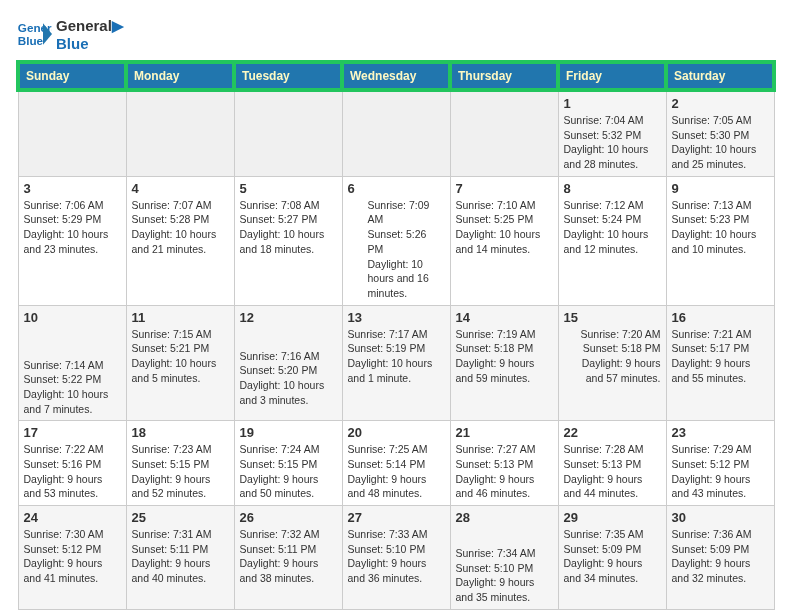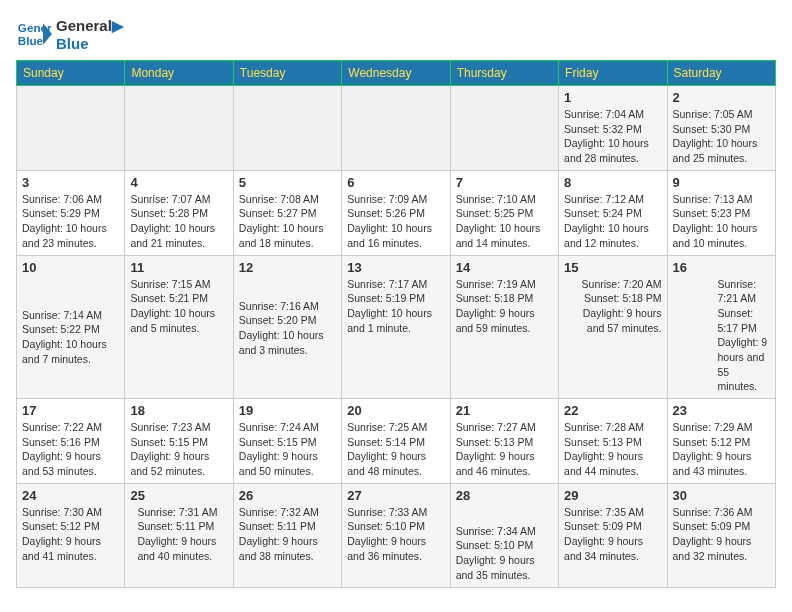--- a/index.html
+++ b/index.html
@@ -37,26 +37,26 @@
       font-size: 14px;
       color: #555;
     }
     .calendar {
       width: 100%;
       border-collapse: collapse;
       font-size: 11px;
     }
     .calendar thead tr th {
       background-color: #2176ae;
-      color: #fde047;
+      color: #fef9c3;
       text-align: left;
       padding: 5px 6px;
       font-size: 12px;
-      font-weight: normal;
-      border: 1px solid #22c55e;
+      font-weight: bold;
+      border: 4px solid #22c55e;
     }
     .calendar tbody tr td {
       vertical-align: top;
       padding: 4px 5px;
       border: 1px solid #ccc;
       width: calc(100% / 7);
       height: 80px;
       background: #fff;
       color: #333;
       font-size: 10.5px;
@@ -146,21 +146,21 @@
 Daylight: 10 hours and 21 minutes.</div>
         </td>
         <td>
           <span class="day-num">5</span>
           <div class="day-info" style="white-space: pre-line;">Sunrise: 7:08 AM
 Sunset: 5:27 PM
 Daylight: 10 hours and 18 minutes.</div>
         </td>
         <td>
           <span class="day-num">6</span>
-          <div class="day-info" style="white-space: pre-line;">Sunrise: 7:09 AM
+          <div class="day-info" style="white-space: pre-line; margin-left: 20px;">Sunrise: 7:09 AM
 Sunset: 5:26 PM
 Daylight: 10 hours and 16 minutes.</div>
         </td>
         <td>
           <span class="day-num">7</span>
           <div class="day-info" style="white-space: pre-line;">Sunrise: 7:10 AM
 Sunset: 5:25 PM
 Daylight: 10 hours and 14 minutes.</div>
         </td>
         <td>
@@ -208,21 +208,21 @@
 Daylight: 9 hours and 59 minutes.</div>
         </td>
         <td>
           <span class="day-num">15</span>
           <div class="day-info" style="white-space: pre-line; text-align: right;">Sunrise: 7:20 AM
 Sunset: 5:18 PM
 Daylight: 9 hours and 57 minutes.</div>
         </td>
         <td>
           <span class="day-num">16</span>
-          <div class="day-info" style="white-space: pre-line; margin-left: 45px;">Sunrise: 7:21 AM
+          <div class="day-info" style="white-space: pre-line;">Sunrise: 7:21 AM
 Sunset: 5:17 PM
 Daylight: 9 hours and 55 minutes.</div>
         </td>
       </tr>
       <tr>
         <td>
           <span class="day-num">17</span>
           <div class="day-info" style="white-space: pre-line;">Sunrise: 7:22 AM
 Sunset: 5:16 PM
 Daylight: 9 hours and 53 minutes.</div>
@@ -266,21 +266,21 @@
       </tr>
       <tr>
         <td>
           <span class="day-num">24</span>
           <div class="day-info" style="white-space: pre-line;">Sunrise: 7:30 AM
 Sunset: 5:12 PM
 Daylight: 9 hours and 41 minutes.</div>
         </td>
         <td>
           <span class="day-num">25</span>
-          <div class="day-info" style="white-space: pre-line; margin-left: 7px;">Sunrise: 7:31 AM
+          <div class="day-info" style="white-space: pre-line;">Sunrise: 7:31 AM
 Sunset: 5:11 PM
 Daylight: 9 hours and 40 minutes.</div>
         </td>
         <td>
           <span class="day-num">26</span>
           <div class="day-info" style="white-space: pre-line;">Sunrise: 7:32 AM
 Sunset: 5:11 PM
 Daylight: 9 hours and 38 minutes.</div>
         </td>
         <td>

